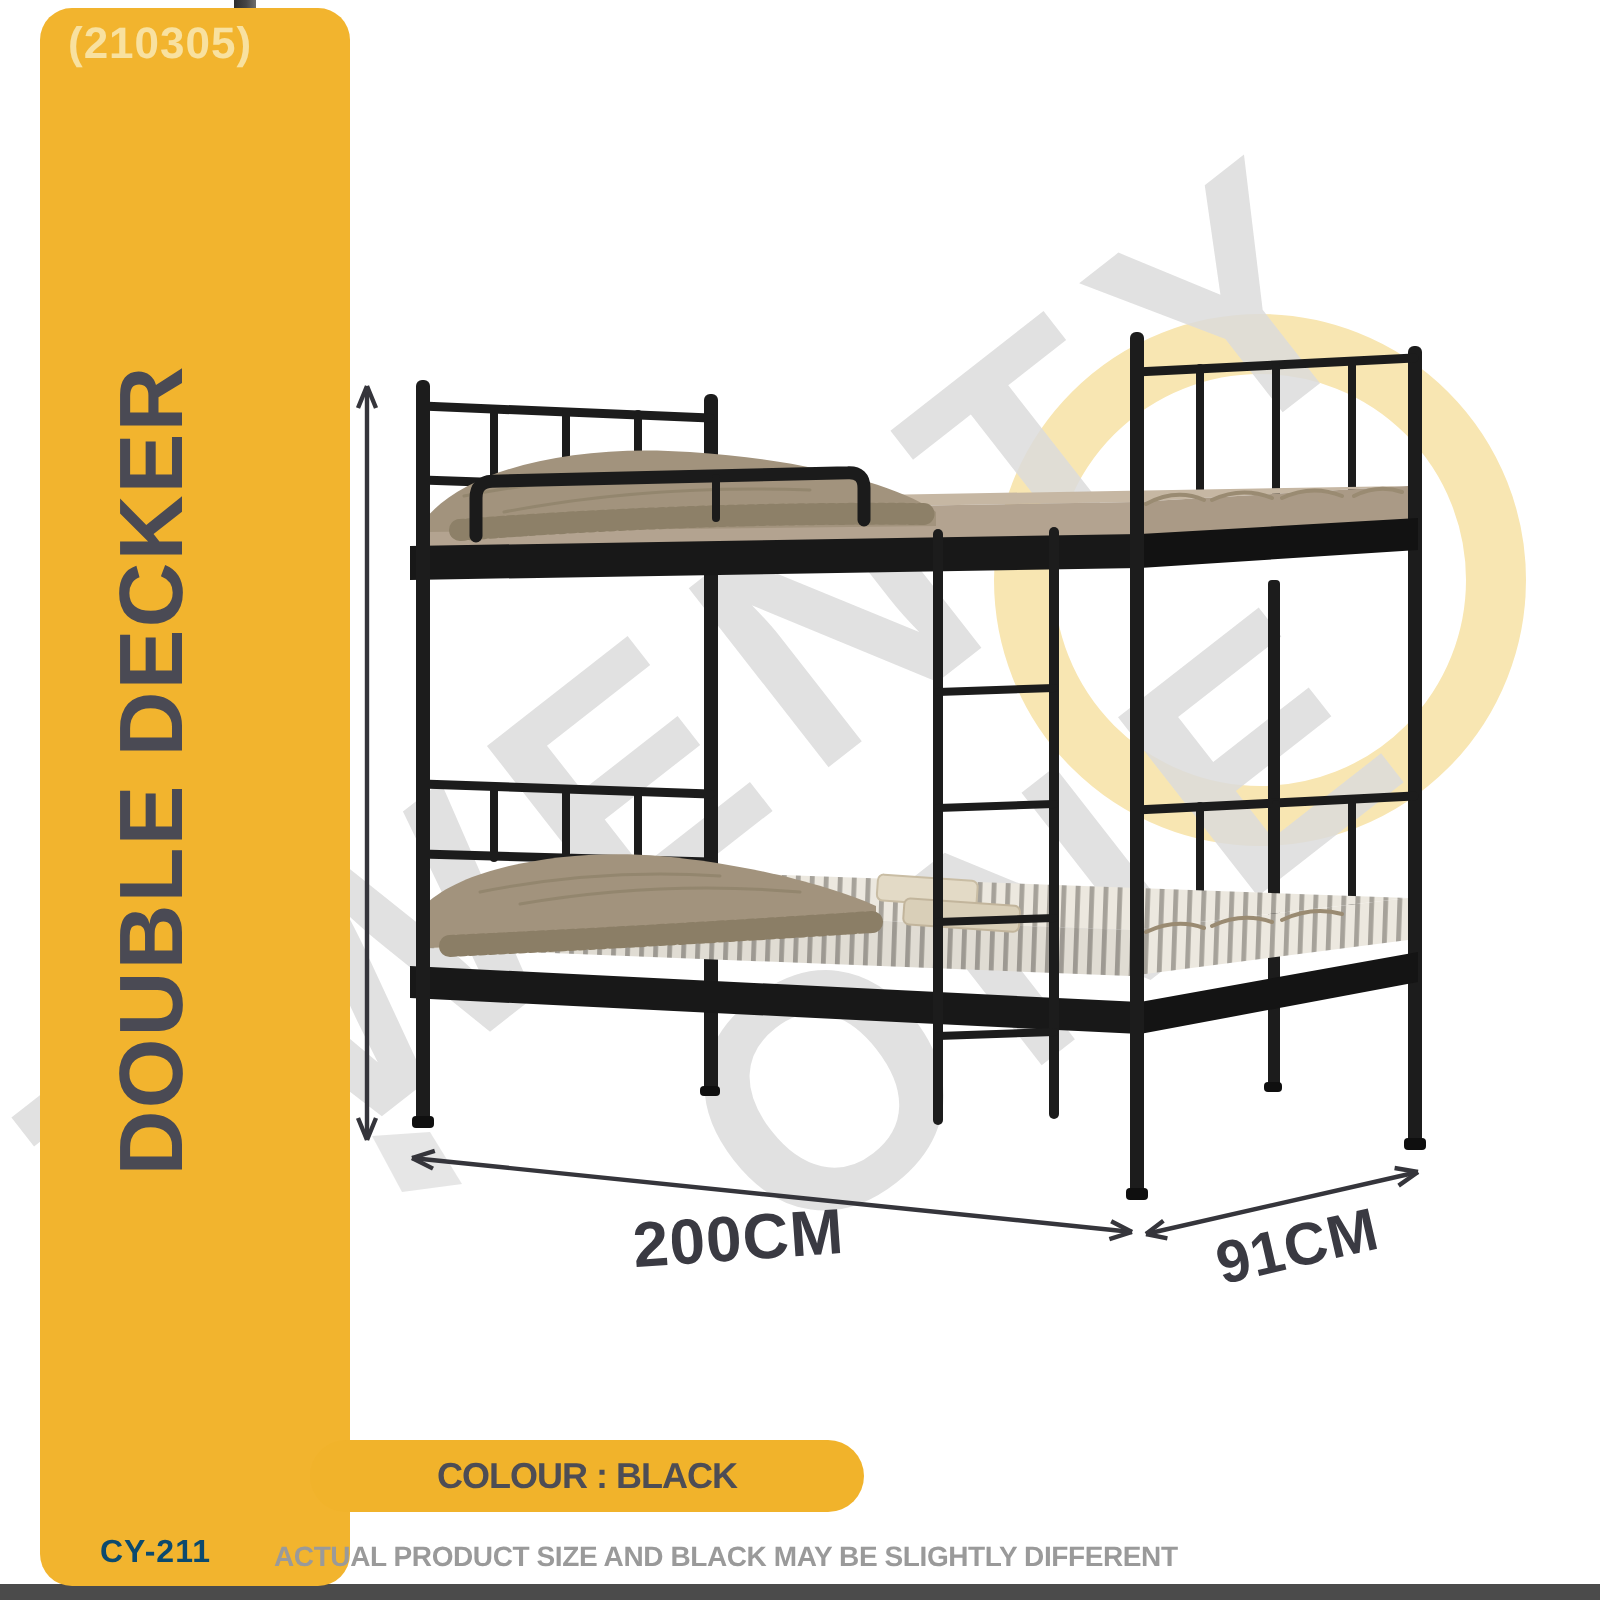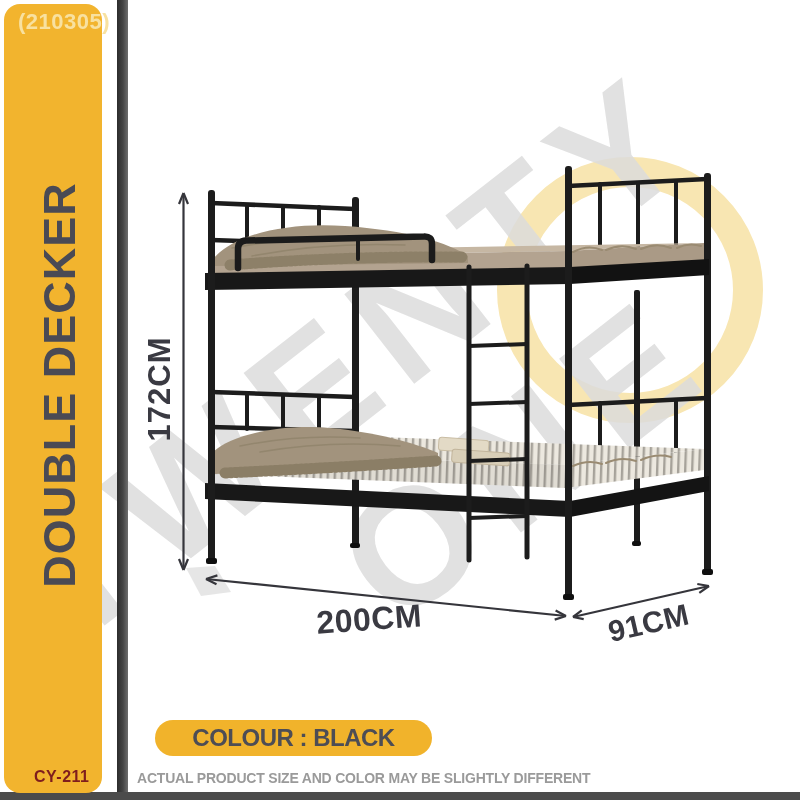--- a/index.html
+++ b/index.html
@@ -2,51 +2,51 @@
 <html><head>
 <meta charset="utf-8">
 <style>
   html,body{margin:0;padding:0;background:#ffffff;}
   .stage{
     position:relative;width:800px;height:800px;overflow:hidden;
     background:#ffffff;font-family:"Liberation Sans",sans-serif;
   }
   .bed-svg{position:absolute;left:0;top:0;z-index:1;}
   .sidebar{
-    position:absolute;left:4px;top:4px;width:98px;height:789px;z-index:3;
-    background:#f2b42e;border-radius:16px;
+    position:absolute;left:20px;top:4px;width:111px;height:789px;z-index:3;
+    background:#f2b42e;border-radius:16px;padding-left:44px;
   }
   .sidebar-shadow{
     position:absolute;left:117px;top:0;width:11px;height:792px;z-index:2;
     background:linear-gradient(90deg,#2c2c2c 0%,#454545 55%,#6e6e6e 100%);
   }
   .batch-code{
     position:absolute;left:14px;top:5px;
     font-size:22px;font-weight:bold;color:#f8e1a0;letter-spacing:0.5px;
   }
   .vertical-title{
     position:absolute;left:56px;top:381px;white-space:nowrap;
     transform:translate(-50%,-50%) rotate(-90deg);
     font-size:45px;font-weight:800;color:#4a4a54;letter-spacing:1px;
   }
   .model-code{
     position:absolute;left:30px;top:764px;
-    font-size:16px;font-weight:bold;color:#7f1d1d;letter-spacing:0.5px;
+    font-size:16px;font-weight:bold;color:#0c4a6e;letter-spacing:0.5px;
   }
   .size-badge{
     position:absolute;left:494px;top:17px;width:262px;height:43px;z-index:3;
     background:#f1b32b;border-radius:22px;
     display:flex;align-items:center;justify-content:center;
     font-size:28px;font-weight:800;color:#4d4d55;letter-spacing:-1px;
   }
   .colour-badge{
     position:absolute;left:155px;top:720px;width:277px;height:36px;z-index:3;
     background:#f1b32b;border-radius:18px;
     display:flex;align-items:center;justify-content:center;
-    font-size:24px;font-weight:800;color:#4d4d55;letter-spacing:-0.5px;
+    font-size:18px;font-weight:800;color:#4d4d55;letter-spacing:-0.5px;
   }
   .disclaimer{
     position:absolute;left:137px;top:770px;z-index:3;
     font-size:14px;font-weight:bold;color:#9a9a9a;letter-spacing:-0.2px;
   }
   .bottom-bar{
     position:absolute;left:0;bottom:0;width:800px;height:8px;z-index:2;
     background:#4b4b4b;
   }
 </style>
@@ -202,17 +202,17 @@
   <div class="sidebar-shadow"></div>
   <div class="sidebar">
     <div class="batch-code">(210305)</div>
     <div class="vertical-title">DOUBLE DECKER</div>
     <div class="model-code">CY-211</div>
   </div>
 
 
   <div class="colour-badge">COLOUR : BLACK</div>
 
-  <div class="disclaimer">ACTUAL PRODUCT SIZE AND COLOR MAY BE SLIGHTLY DIFFERENT</div>
+  <div class="disclaimer">ACTUAL PRODUCT SIZE AND BLACK MAY BE SLIGHTLY DIFFERENT</div>
 
   <div class="bottom-bar"></div>
 
 </div>
 
 </body></html>

